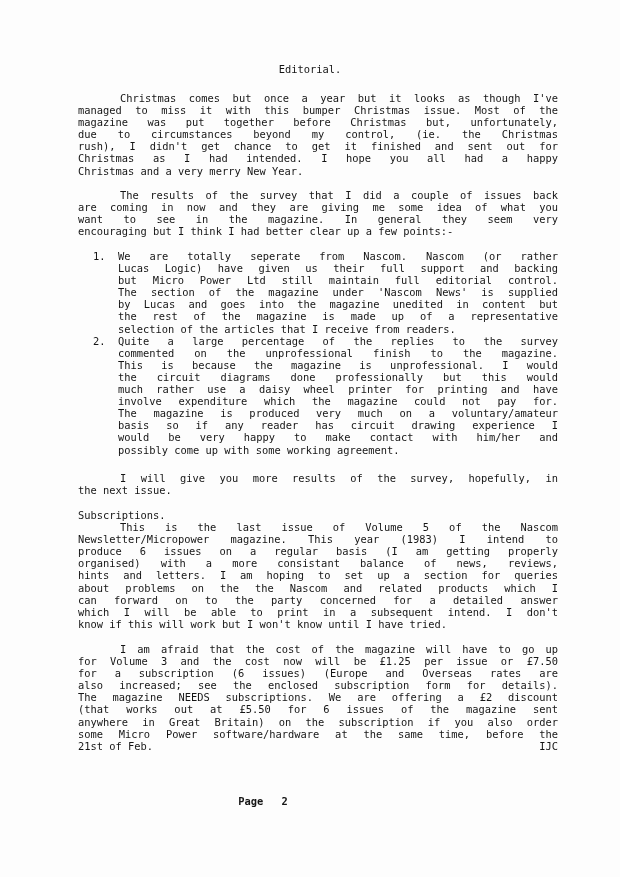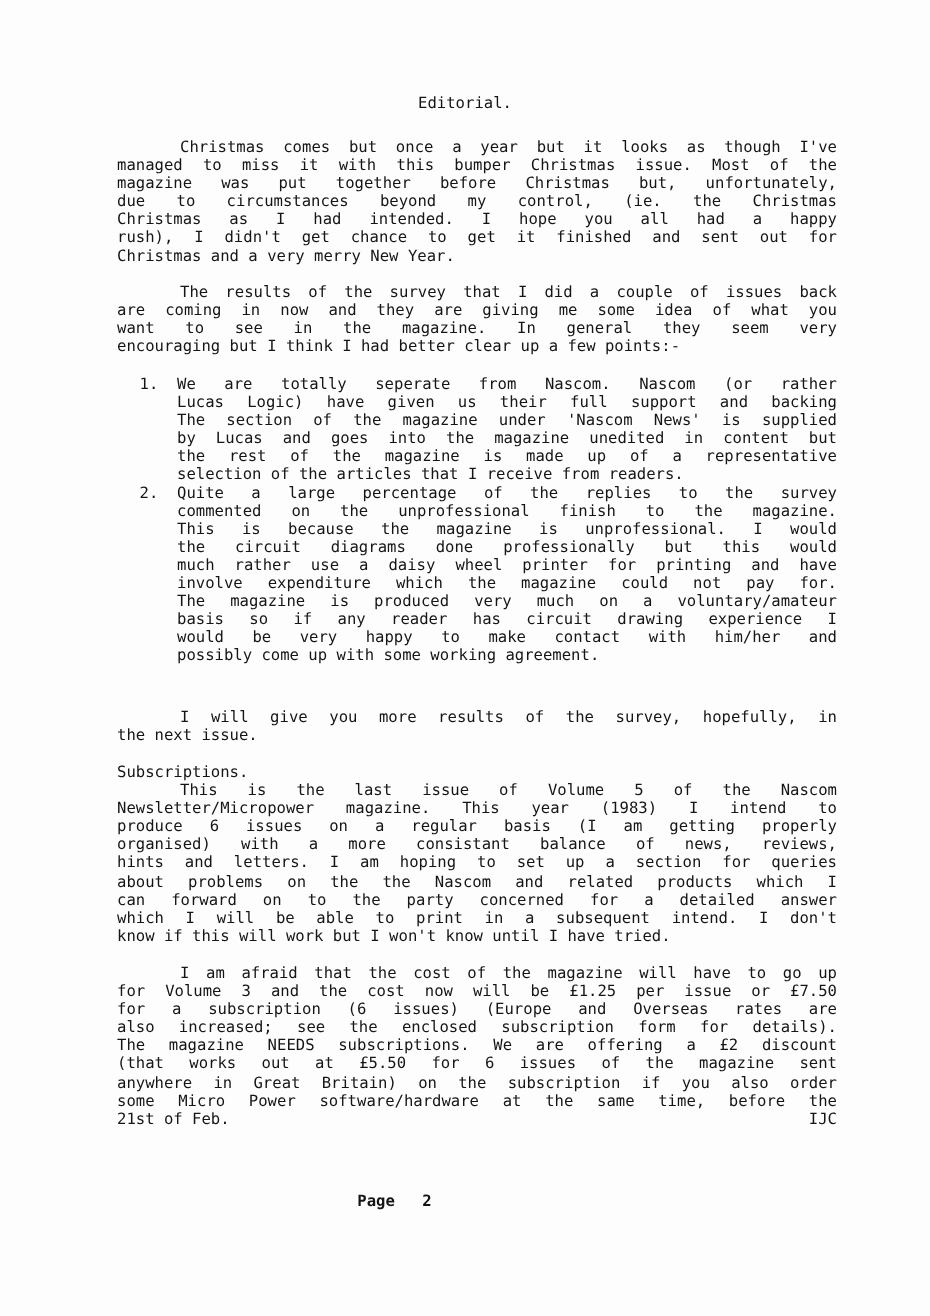--- a/index.html
+++ b/index.html
@@ -30,36 +30,37 @@
 
 <div class="page">
 
   <div class="title">Editorial.</div>
 
   <div class="block" style="top:92px">
     <div class="line indent">Christmas comes but once a year but it looks as though  I've</div>
     <div class="line">managed to miss it with this bumper Christmas issue. Most of the</div>
     <div class="line">magazine was put together before Christmas  but,  unfortunately,</div>
     <div class="line">due to circumstances  beyond  my  control,  (ie.  the  Christmas</div>
+    <div class="line">rush), I didn't get chance to get it finished and sent  out  for</div>
     <div class="line">Christmas as I  had  intended.  I  hope  you  all  had  a  happy</div>
-    <div class="line">rush), I didn't get chance to get it finished and sent  out  for</div>
     <div class="line last">Christmas and a very merry New Year.</div>
   </div>
 
   <div class="block" style="top:189px">
     <div class="line indent">The results of the survey that I did a couple of issues back</div>
     <div class="line">are coming in now and they are giving me some idea of  what  you</div>
     <div class="line">want  to  see  in  the  magazine.  In  general  they  seem  very</div>
     <div class="line last">encouraging but I think I had better clear up a few points:-</div>
   </div>
 
   <div class="block list" style="top:250px">
     <div>
       <div class="line li-line"><span class="li-num">1.</span><span>We are totally seperate  from  Nascom.  Nascom  (or  rather</span></div>
       <div class="line li-line">Lucas Logic) have given us their full support  and  backing</div>
+      <div class="line li-line">but Micro Power Ltd still maintain full editorial  control.</div>
       <div class="line li-line">The section of the magazine under 'Nascom News' is supplied</div>
       <div class="line li-line">by Lucas and goes into the magazine unedited in content but</div>
       <div class="line li-line">the rest of the magazine is made  up  of  a  representative</div>
       <div class="line li-line last">selection of the articles that I receive from readers.</div>
     </div>
     <div>
       <div class="line li-line"><span class="li-num">2.</span><span>Quite a large percentage  of  the  replies  to  the  survey</span></div>
       <div class="line li-line">commented on the unprofessional  finish  to  the  magazine.</div>
       <div class="line li-line">This is because the magazine  is  unprofessional.  I  would</div>
       <div class="line li-line">the circuit diagrams done  professionally  but  this  would</div>

